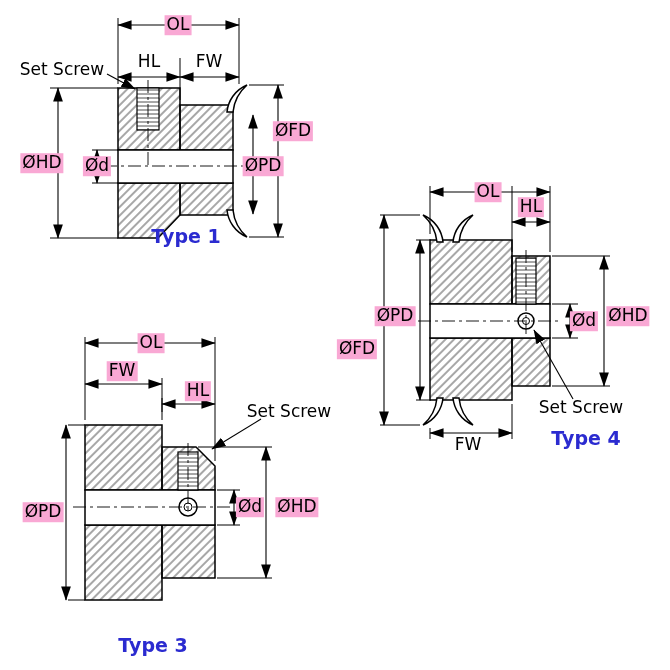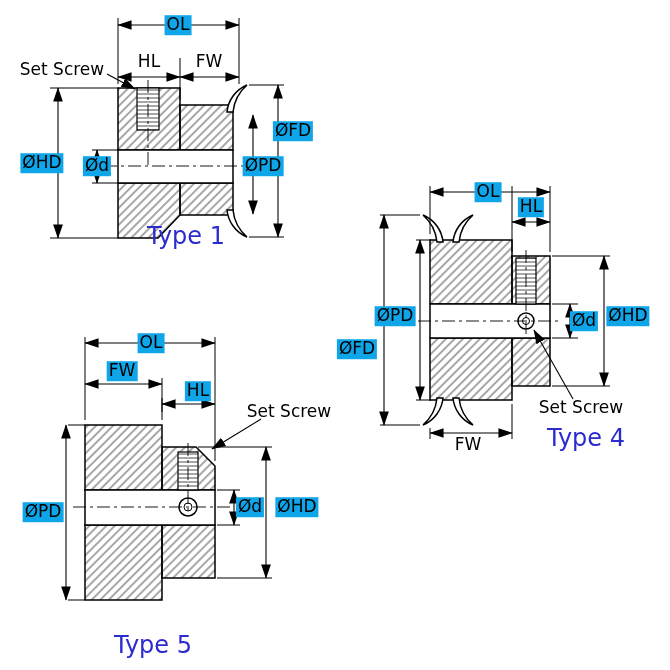--- a/index.html
+++ b/index.html
@@ -11,22 +11,22 @@
   .hatched  { fill: url(#hatch); stroke: #000; stroke-width: 1.5; }
   .white    { fill: #fff; stroke: #000; stroke-width: 1.5; }
   .petal    { fill: #fff; stroke: #000; stroke-width: 1.5; }
   .threaded { fill: url(#threads); stroke: #000; stroke-width: 1.2; }
   .thin     { fill: none; stroke: #000; stroke-width: 1; }
   .cl       { stroke: #000; stroke-width: 0.9; stroke-dasharray: 13 4 3 4; fill: none; }
   .ext      { stroke: #000; stroke-width: 1; }
   .dim      { stroke: #000; stroke-width: 1.1; fill: none; }
   .lbl { position: absolute; transform: translate(-50%,-50%); font-size: 17px;
          color: #000; white-space: nowrap; line-height: 1.15; }
-  .bg  { background: #0ea5e9; padding: 0 2px; }
-  .title { font-weight: normal; font-size: 24px; color: var(--type-label-color, #2b2bd0); }
+  .bg  { background: #f9a8d4; padding: 0 2px; }
+  .title { font-weight: bold; font-size: 19px; color: var(--type-label-color, #2b2bd0); }
 </style>
 </head>
 <body>
 
 <div class="canvas">
 
   <svg width="670" height="670" viewBox="0 0 670 670">
     <defs>
       <pattern id="hatch" width="6" height="6" patternUnits="userSpaceOnUse" patternTransform="rotate(45)">
         <line x1="3" y1="-1" x2="3" y2="7" class="hatchline"></line>
@@ -171,16 +171,16 @@
   </div>
 
   <div>
     <span class="lbl bg" style="left:151px; top:343px">OL</span>
     <span class="lbl bg" style="left:122px; top:371px">FW</span>
     <span class="lbl bg" style="left:198px; top:391px">HL</span>
     <span class="lbl" style="left:289px; top:412px">Set Screw</span>
     <span class="lbl bg" style="left:43px;  top:512px">ØPD</span>
     <span class="lbl bg" style="left:250px; top:507px">Ød</span>
     <span class="lbl bg" style="left:297px; top:507px">ØHD</span>
-    <span class="lbl title" style="left:153px; top:646px">Type 5</span>
+    <span class="lbl title" style="left:153px; top:646px">Type 3</span>
   </div>
 
 </div>
 
 </body></html>

